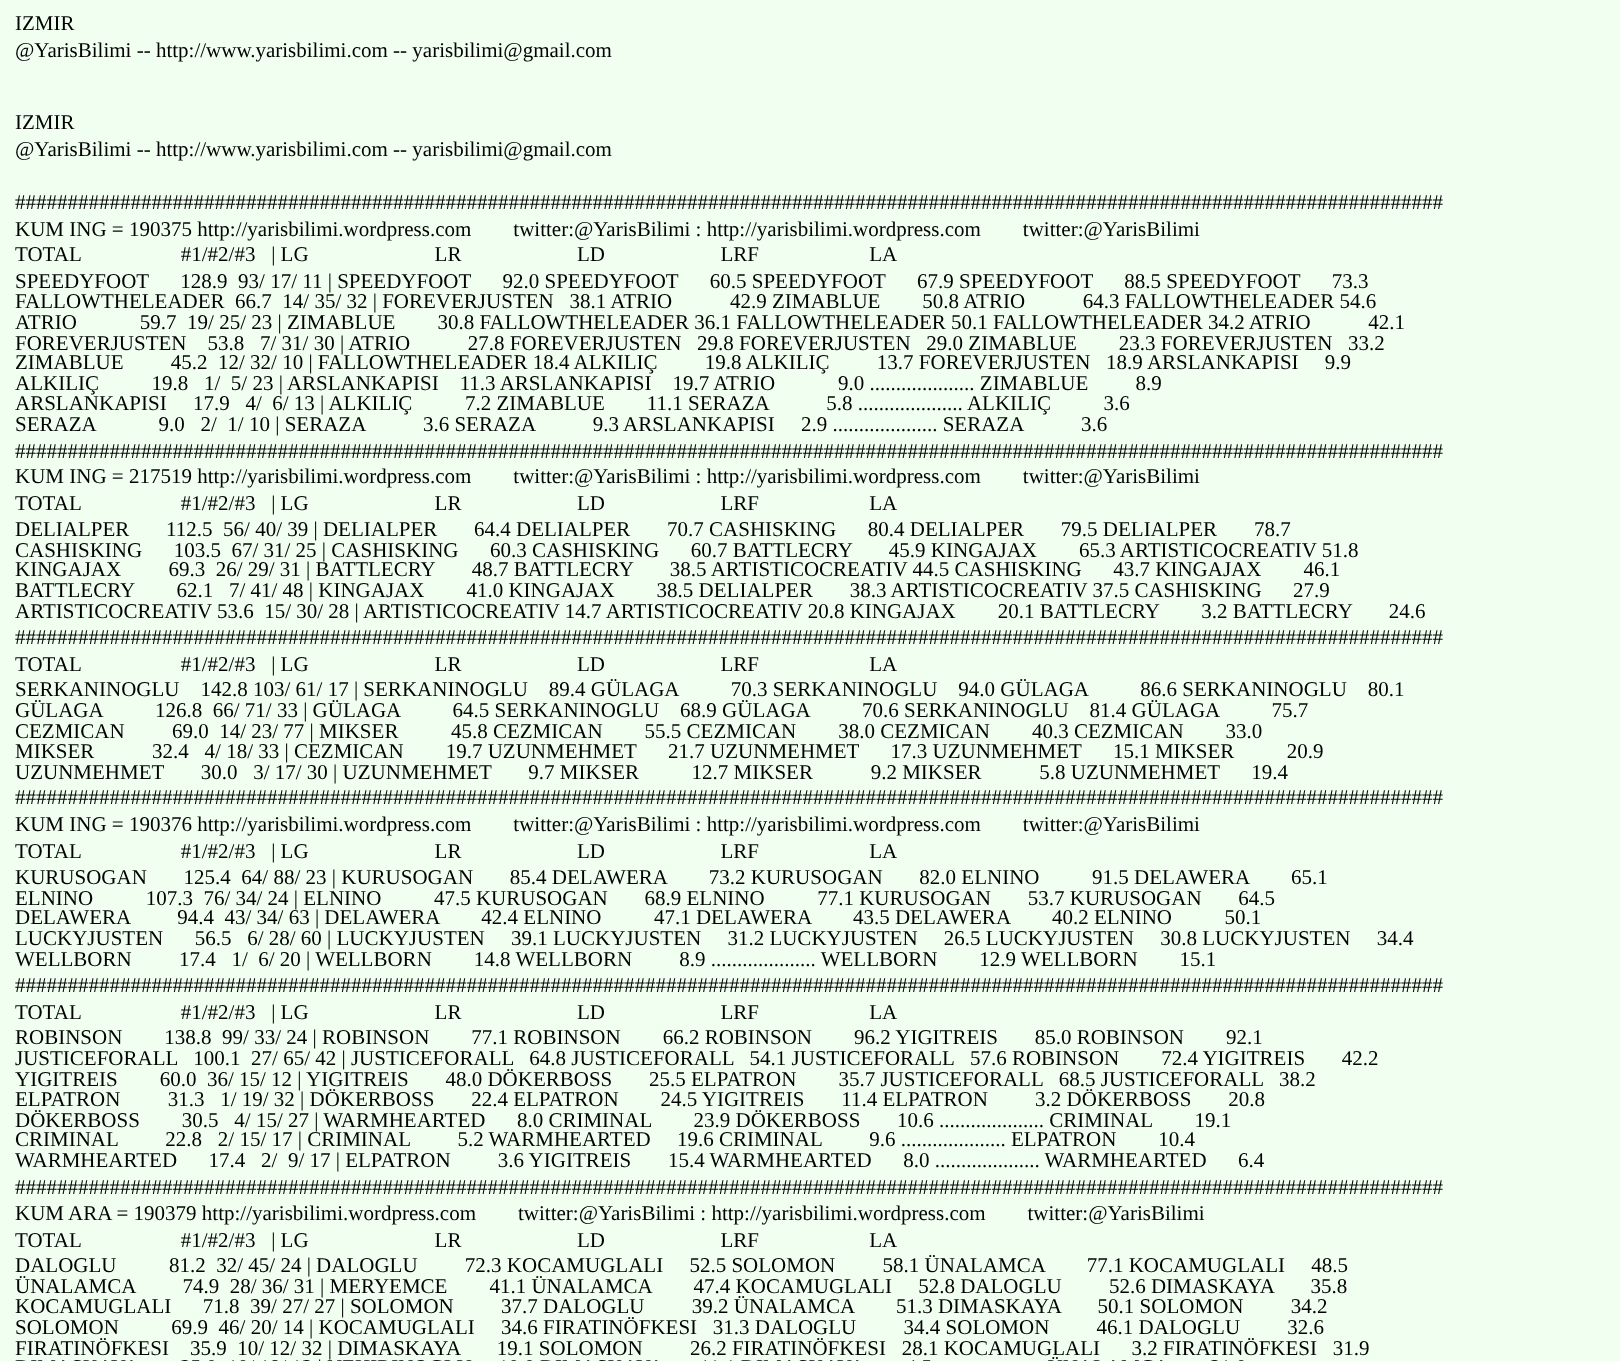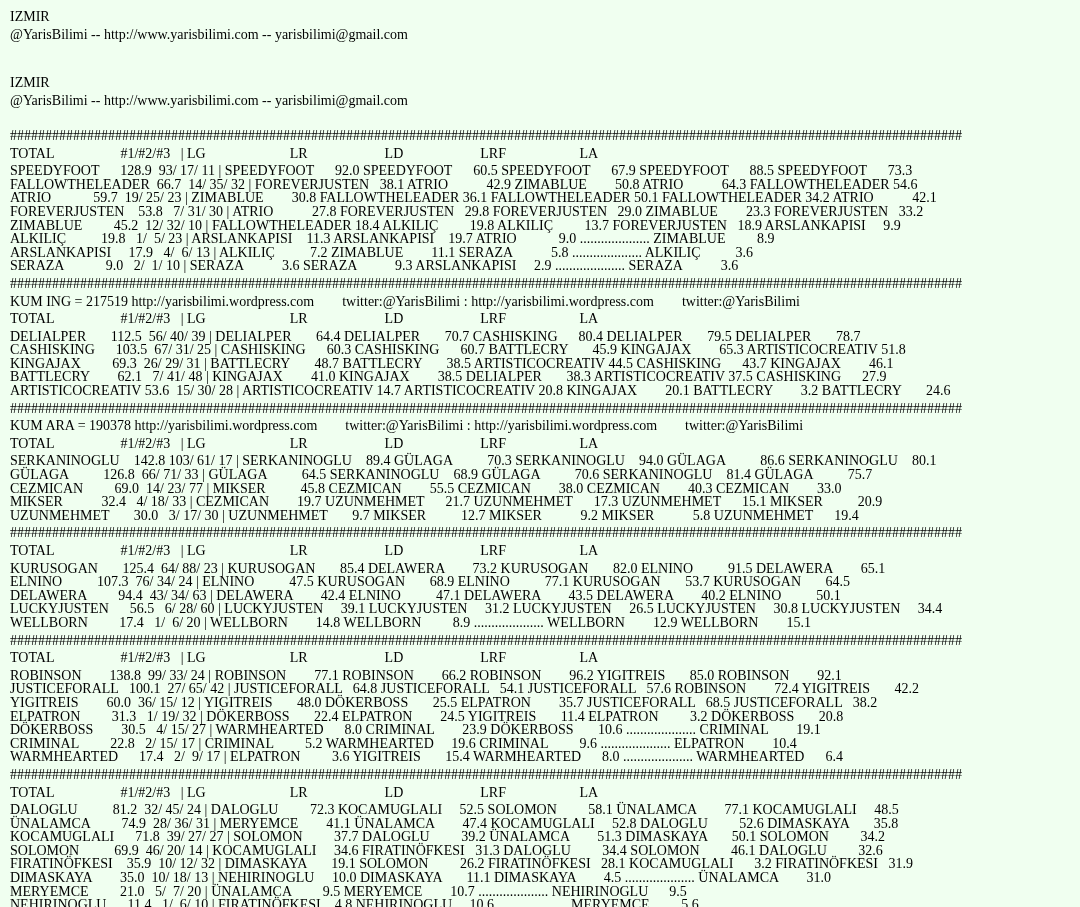--- a/index.html
+++ b/index.html
@@ -45,20 +45,21 @@
 
   <div class="spacer-lines"></div>
 
   <pre class="block">IZMIR</pre>
   <pre class="block">@YarisBilimi -- http://www.yarisbilimi.com -- yarisbilimi@gmail.com</pre>
 
   <div class="gap-small"></div>
 
   <div>
     <pre class="block">########################################################################################################################################</pre>
+    <pre class="block">KUM ING = 190375 http://yarisbilimi.wordpress.com        twitter:@YarisBilimi : http://yarisbilimi.wordpress.com        twitter:@YarisBilimi</pre>
     <pre class="block">TOTAL                   #1/#2/#3   | LG                        LR                      LD                      LRF                     LA</pre>
     <pre class="block">SPEEDYFOOT      128.9  93/ 17/ 11 | SPEEDYFOOT      92.0 SPEEDYFOOT      60.5 SPEEDYFOOT      67.9 SPEEDYFOOT      88.5 SPEEDYFOOT      73.3
 FALLOWTHELEADER  66.7  14/ 35/ 32 | FOREVERJUSTEN   38.1 ATRIO           42.9 ZIMABLUE        50.8 ATRIO           64.3 FALLOWTHELEADER 54.6
 ATRIO            59.7  19/ 25/ 23 | ZIMABLUE        30.8 FALLOWTHELEADER 36.1 FALLOWTHELEADER 50.1 FALLOWTHELEADER 34.2 ATRIO           42.1
 FOREVERJUSTEN    53.8   7/ 31/ 30 | ATRIO           27.8 FOREVERJUSTEN   29.8 FOREVERJUSTEN   29.0 ZIMABLUE        23.3 FOREVERJUSTEN   33.2
 ZIMABLUE         45.2  12/ 32/ 10 | FALLOWTHELEADER 18.4 ALKILIÇ         19.8 ALKILIÇ         13.7 FOREVERJUSTEN   18.9 ARSLANKAPISI     9.9
 ALKILIÇ          19.8   1/  5/ 23 | ARSLANKAPISI    11.3 ARSLANKAPISI    19.7 ATRIO            9.0 .................... ZIMABLUE         8.9
 ARSLANKAPISI     17.9   4/  6/ 13 | ALKILIÇ          7.2 ZIMABLUE        11.1 SERAZA           5.8 .................... ALKILIÇ          3.6
 SERAZA            9.0   2/  1/ 10 | SERAZA           3.6 SERAZA           9.3 ARSLANKAPISI     2.9 .................... SERAZA           3.6</pre>
   </div>
@@ -69,31 +70,31 @@
     <pre class="block">TOTAL                   #1/#2/#3   | LG                        LR                      LD                      LRF                     LA</pre>
     <pre class="block">DELIALPER       112.5  56/ 40/ 39 | DELIALPER       64.4 DELIALPER       70.7 CASHISKING      80.4 DELIALPER       79.5 DELIALPER       78.7
 CASHISKING      103.5  67/ 31/ 25 | CASHISKING      60.3 CASHISKING      60.7 BATTLECRY       45.9 KINGAJAX        65.3 ARTISTICOCREATIV 51.8
 KINGAJAX         69.3  26/ 29/ 31 | BATTLECRY       48.7 BATTLECRY       38.5 ARTISTICOCREATIV 44.5 CASHISKING      43.7 KINGAJAX        46.1
 BATTLECRY        62.1   7/ 41/ 48 | KINGAJAX        41.0 KINGAJAX        38.5 DELIALPER       38.3 ARTISTICOCREATIV 37.5 CASHISKING      27.9
 ARTISTICOCREATIV 53.6  15/ 30/ 28 | ARTISTICOCREATIV 14.7 ARTISTICOCREATIV 20.8 KINGAJAX        20.1 BATTLECRY        3.2 BATTLECRY       24.6</pre>
   </div>
 
   <div>
     <pre class="block">########################################################################################################################################</pre>
-    <pre class="block">KUM ARA = 190378 http://yarisbilimi.wordpress.com        twitter:@YarisBilimi : http://yarisbilimi.wordpress.com        twitter:@YarisBilimi</pre>
     <pre class="block">TOTAL                   #1/#2/#3   | LG                        LR                      LD                      LRF                     LA</pre>
     <pre class="block">SERKANINOGLU    142.8 103/ 61/ 17 | SERKANINOGLU    89.4 GÜLAGA          70.3 SERKANINOGLU    94.0 GÜLAGA          86.6 SERKANINOGLU    80.1
 GÜLAGA          126.8  66/ 71/ 33 | GÜLAGA          64.5 SERKANINOGLU    68.9 GÜLAGA          70.6 SERKANINOGLU    81.4 GÜLAGA          75.7
 CEZMICAN         69.0  14/ 23/ 77 | MIKSER          45.8 CEZMICAN        55.5 CEZMICAN        38.0 CEZMICAN        40.3 CEZMICAN        33.0
 MIKSER           32.4   4/ 18/ 33 | CEZMICAN        19.7 UZUNMEHMET      21.7 UZUNMEHMET      17.3 UZUNMEHMET      15.1 MIKSER          20.9
 UZUNMEHMET       30.0   3/ 17/ 30 | UZUNMEHMET       9.7 MIKSER          12.7 MIKSER           9.2 MIKSER           5.8 UZUNMEHMET      19.4</pre>
   </div>
 
   <div>
     <pre class="block">########################################################################################################################################</pre>
+    <pre class="block">KUM ING = 190376 http://yarisbilimi.wordpress.com        twitter:@YarisBilimi : http://yarisbilimi.wordpress.com        twitter:@YarisBilimi</pre>
     <pre class="block">TOTAL                   #1/#2/#3   | LG                        LR                      LD                      LRF                     LA</pre>
     <pre class="block">KURUSOGAN       125.4  64/ 88/ 23 | KURUSOGAN       85.4 DELAWERA        73.2 KURUSOGAN       82.0 ELNINO          91.5 DELAWERA        65.1
 ELNINO          107.3  76/ 34/ 24 | ELNINO          47.5 KURUSOGAN       68.9 ELNINO          77.1 KURUSOGAN       53.7 KURUSOGAN       64.5
 DELAWERA         94.4  43/ 34/ 63 | DELAWERA        42.4 ELNINO          47.1 DELAWERA        43.5 DELAWERA        40.2 ELNINO          50.1
 LUCKYJUSTEN      56.5   6/ 28/ 60 | LUCKYJUSTEN     39.1 LUCKYJUSTEN     31.2 LUCKYJUSTEN     26.5 LUCKYJUSTEN     30.8 LUCKYJUSTEN     34.4
 WELLBORN         17.4   1/  6/ 20 | WELLBORN        14.8 WELLBORN         8.9 .................... WELLBORN        12.9 WELLBORN        15.1</pre>
   </div>
 
   <div>
     <pre class="block">########################################################################################################################################</pre>
@@ -102,20 +103,21 @@
 JUSTICEFORALL   100.1  27/ 65/ 42 | JUSTICEFORALL   64.8 JUSTICEFORALL   54.1 JUSTICEFORALL   57.6 ROBINSON        72.4 YIGITREIS       42.2
 YIGITREIS        60.0  36/ 15/ 12 | YIGITREIS       48.0 DÖKERBOSS       25.5 ELPATRON        35.7 JUSTICEFORALL   68.5 JUSTICEFORALL   38.2
 ELPATRON         31.3   1/ 19/ 32 | DÖKERBOSS       22.4 ELPATRON        24.5 YIGITREIS       11.4 ELPATRON         3.2 DÖKERBOSS       20.8
 DÖKERBOSS        30.5   4/ 15/ 27 | WARMHEARTED      8.0 CRIMINAL        23.9 DÖKERBOSS       10.6 .................... CRIMINAL        19.1
 CRIMINAL         22.8   2/ 15/ 17 | CRIMINAL         5.2 WARMHEARTED     19.6 CRIMINAL         9.6 .................... ELPATRON        10.4
 WARMHEARTED      17.4   2/  9/ 17 | ELPATRON         3.6 YIGITREIS       15.4 WARMHEARTED      8.0 .................... WARMHEARTED      6.4</pre>
   </div>
 
   <div>
     <pre class="block">########################################################################################################################################</pre>
+    <pre class="block">KUM ARA = 190379 http://yarisbilimi.wordpress.com        twitter:@YarisBilimi : http://yarisbilimi.wordpress.com        twitter:@YarisBilimi</pre>
     <pre class="block">TOTAL                   #1/#2/#3   | LG                        LR                      LD                      LRF                     LA</pre>
     <pre class="block">DALOGLU          81.2  32/ 45/ 24 | DALOGLU         72.3 KOCAMUGLALI     52.5 SOLOMON         58.1 ÜNALAMCA        77.1 KOCAMUGLALI     48.5
 ÜNALAMCA         74.9  28/ 36/ 31 | MERYEMCE        41.1 ÜNALAMCA        47.4 KOCAMUGLALI     52.8 DALOGLU         52.6 DIMASKAYA       35.8
 KOCAMUGLALI      71.8  39/ 27/ 27 | SOLOMON         37.7 DALOGLU         39.2 ÜNALAMCA        51.3 DIMASKAYA       50.1 SOLOMON         34.2
 SOLOMON          69.9  46/ 20/ 14 | KOCAMUGLALI     34.6 FIRATINÖFKESI   31.3 DALOGLU         34.4 SOLOMON         46.1 DALOGLU         32.6
 FIRATINÖFKESI    35.9  10/ 12/ 32 | DIMASKAYA       19.1 SOLOMON         26.2 FIRATINÖFKESI   28.1 KOCAMUGLALI      3.2 FIRATINÖFKESI   31.9
 DIMASKAYA        35.0  10/ 18/ 13 | NEHIRINOGLU     10.0 DIMASKAYA       11.1 DIMASKAYA        4.5 .................... ÜNALAMCA        31.0
 MERYEMCE         21.0   5/  7/ 20 | ÜNALAMCA         9.5 MERYEMCE        10.7 .................... NEHIRINOGLU      9.5
 NEHIRINOGLU      11.4   1/  6/ 10 | FIRATINÖFKESI    4.8 NEHIRINOGLU     10.6 .................... MERYEMCE         5.6</pre>
   </div>

